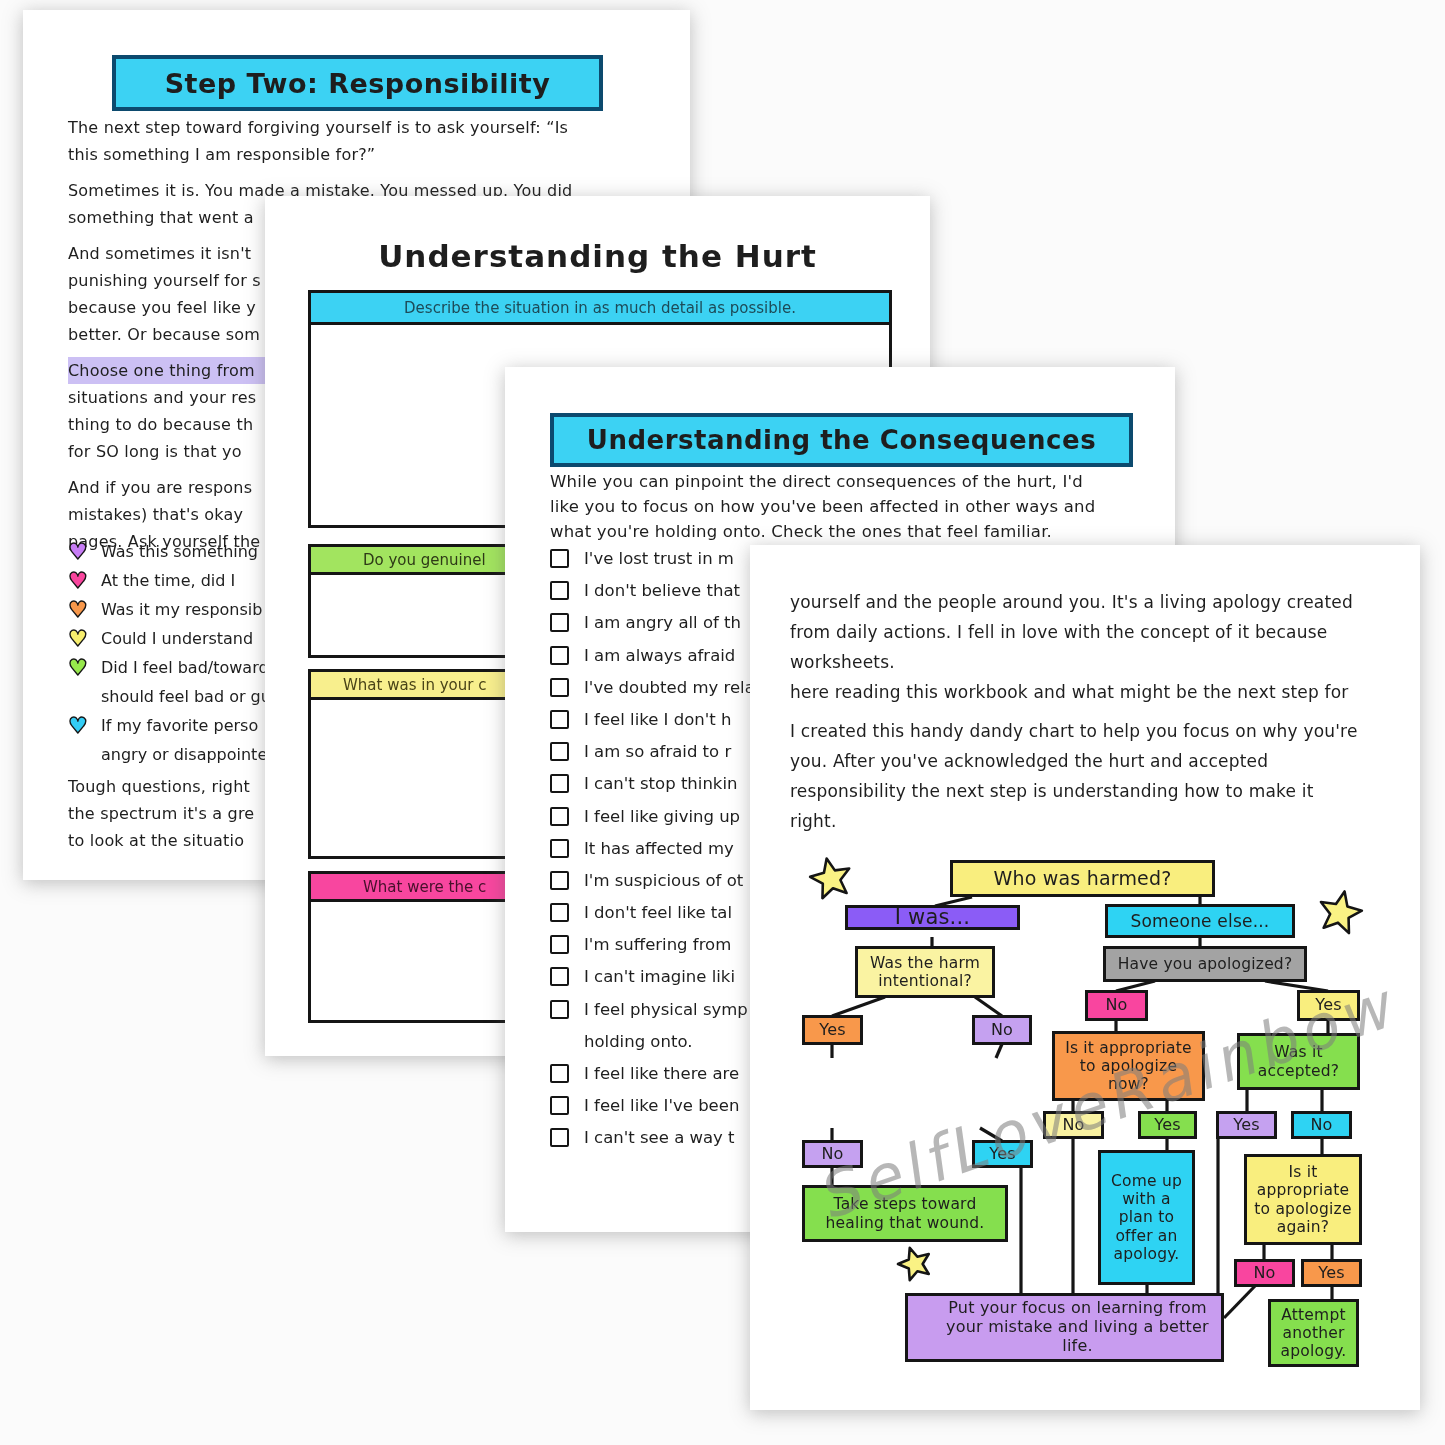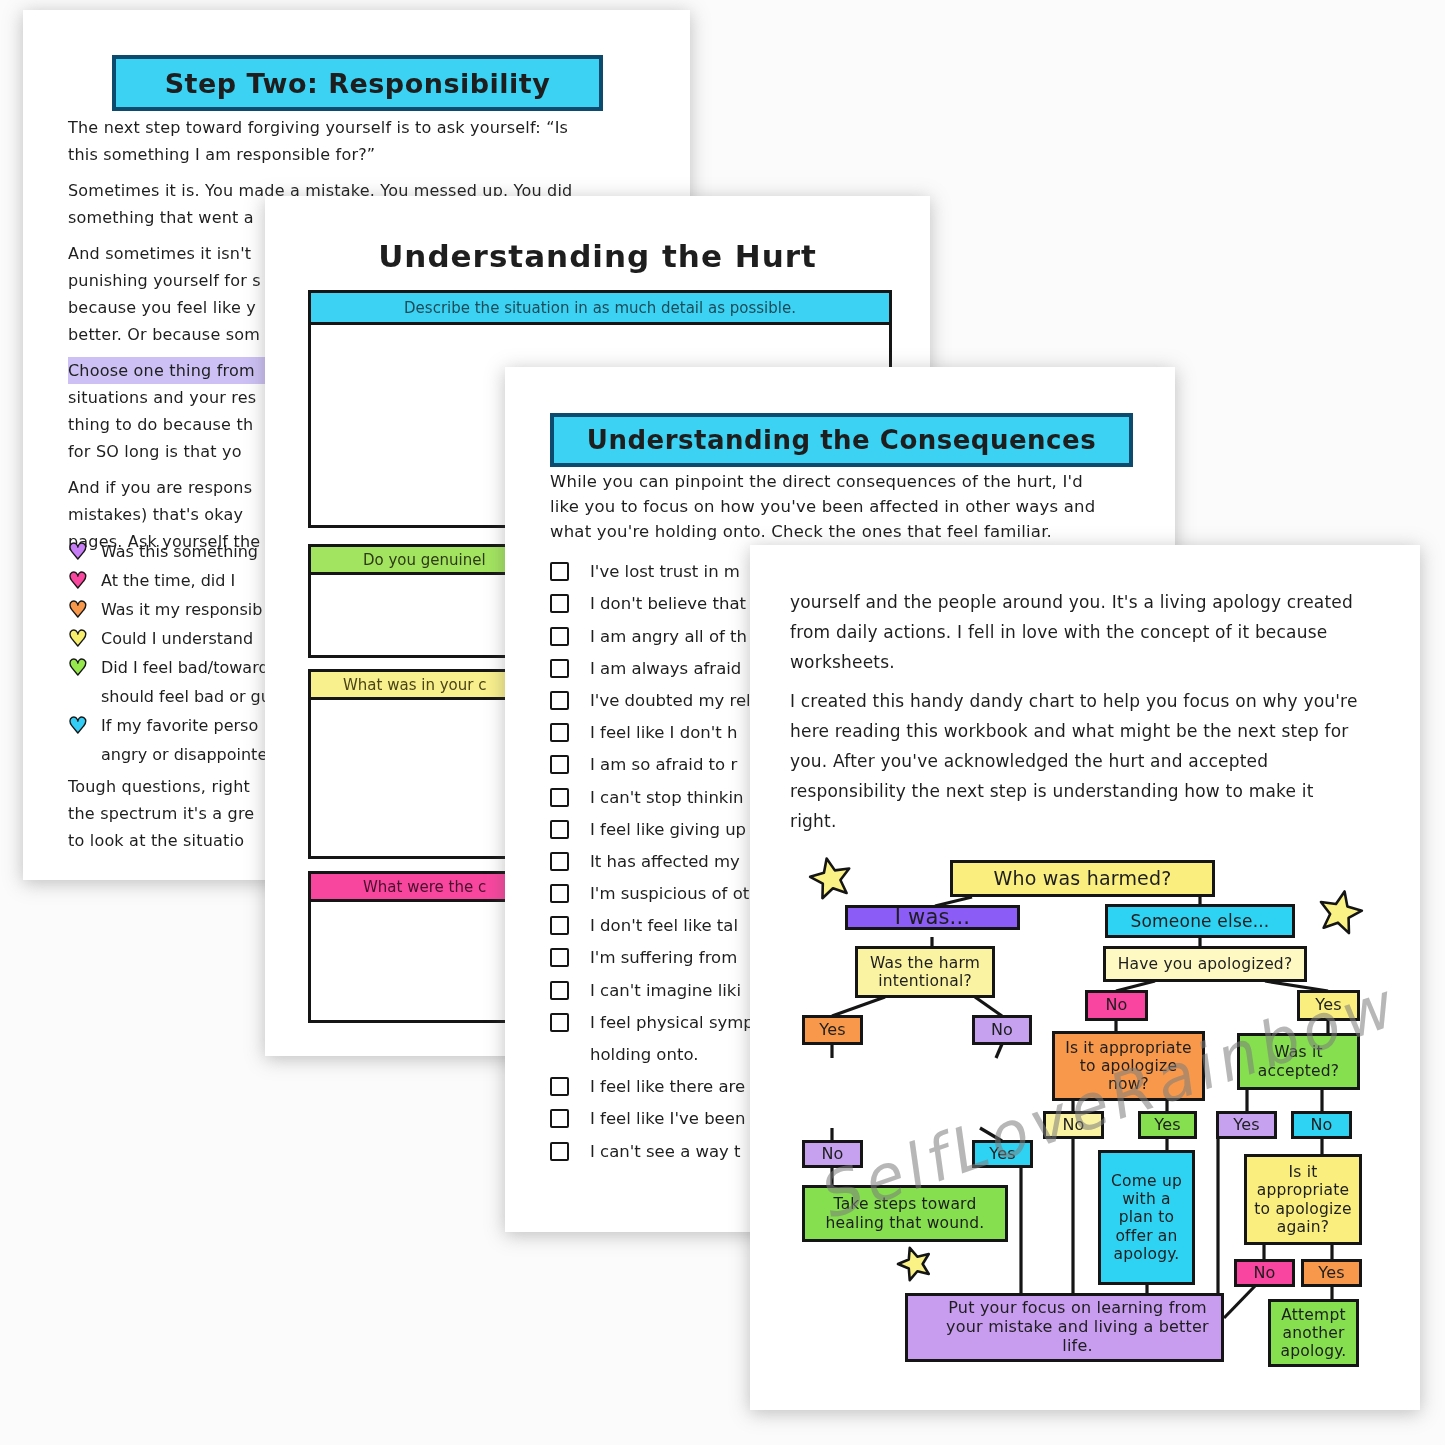--- a/index.html
+++ b/index.html
@@ -35,21 +35,21 @@
   .prompt-bar.center{justify-content:center;}
   #p2-box1{top:94px;height:232px;} #p2-box1 .prompt-bar{height:29px;background:var(--cyan);color:#1d4b58;}
   #p2-box2{top:348px;height:108px;} #p2-box2 .prompt-bar{height:25px;background:var(--green);color:#2e3a17;padding-left:52px;}
   #p2-box3{top:473px;height:184px;} #p2-box3 .prompt-bar{height:25px;background:var(--yellow);color:#4a4418;padding-left:32px;}
   #p2-box4{top:675px;height:146px;} #p2-box4 .prompt-bar{height:25px;background:var(--pink);color:#47102b;padding-left:52px;}
 
   
   .intro{position:absolute;left:45px;top:102px;}
   .intro .t-line{height:25px;line-height:25px;font-size:16.5px;}
   .checklist{position:absolute;left:45px;top:182px;}
-  .c-row{display:flex;align-items:flex-end;height:32.2px;font-size:16.5px;white-space:nowrap;gap:6px;}
+  .c-row{display:flex;align-items:flex-start;height:32.2px;font-size:16.5px;white-space:nowrap;}
   .c-row .cbox{width:15px;height:15px;border:2.6px solid #151515;border-radius:2px;margin-right:15px;flex:none;background:#fff;}
   .c-row.wrap .cbox{visibility:hidden;}
 
   
   .p4-text{position:absolute;left:40px;top:42px;}
   .p4-text .t-line{height:30px;line-height:30px;font-size:17px;}
   .flow-svg{position:absolute;left:0;top:0;z-index:1;}
   .flow-node{position:absolute;z-index:2;border:3px solid #151515;display:flex;align-items:center;justify-content:center;
     text-align:center;line-height:1.18;box-sizing:border-box;padding:1px 2px;letter-spacing:.2px;}
   .watermark{position:absolute;z-index:3;left:60px;top:518px;width:604px;height:86px;transform:rotate(-19deg);
@@ -231,22 +231,22 @@
         </div>
       </div>
   </div>
 
   <div class="page" id="page4">
     <div class="p4-text">
 
     <div class="t-line"><span>yourself and the people around you. It's a living apology created</span></div>
         <div class="t-line"><span>from daily actions. I fell in love with the concept of it because</span></div>
         <div class="t-line"><span>worksheets.</span></div>
+        <div class="t-line"><span>here reading this workbook and what might be the next step for</span></div>
         <div class="t-line gap"><span>I created this handy dandy chart to help you focus on why you're</span></div>
-        <div class="t-line"><span>here reading this workbook and what might be the next step for</span></div>
         <div class="t-line"><span>you. After you've acknowledged the hurt and accepted</span></div>
         <div class="t-line"><span>responsibility the next step is understanding how to make it</span></div>
         <div class="t-line"><span>right.</span></div>
       </div>
 
     <svg class="flow-svg" width="670" height="865">
       <g stroke="#151515" stroke-width="3.2" fill="none">
         <line x1="222" y1="352" x2="185" y2="361"></line>
         <line x1="450" y1="352" x2="450" y2="360"></line>
         <line x1="182" y1="392" x2="182" y2="402"></line>
@@ -282,21 +282,21 @@
         <polygon points="0,-1 0.265,-0.364 0.951,-0.309 0.428,0.139 0.588,0.809 0,0.45 -0.588,0.809 -0.428,0.139 -0.951,-0.309 -0.265,-0.364" transform="translate(590,368) rotate(12) scale(22)" vector-effect="non-scaling-stroke"></polygon>
         <polygon points="0,-1 0.265,-0.364 0.951,-0.309 0.428,0.139 0.588,0.809 0,0.45 -0.588,0.809 -0.428,0.139 -0.951,-0.309 -0.265,-0.364" transform="translate(165,719) rotate(-18) scale(17)" vector-effect="non-scaling-stroke"></polygon>
       </g>
     </svg>
 
     <div style="position:absolute;left:0;top:0;width:670px;height:865px;border-radius:24px;">
         <div class="flow-node" style="left: 200px; top: 315px; width: 265px; height: 37px; background: rgb(249, 238, 126); font-size: 19px;">Who was harmed?</div>
         <div class="flow-node" style="left: 95px; top: 360px; width: 175px; height: 25px; background: #8b5cf6; font-size: 21px;">I was...</div>
         <div class="flow-node" style="left: 355px; top: 359px; width: 190px; height: 34px; background: rgb(46, 211, 243); font-size: 17px;">Someone else...</div>
         <div class="flow-node" style="left: 105px; top: 401px; width: 140px; height: 52px; background: rgb(250, 243, 162); font-size: 15.5px;">Was the harm intentional?</div>
-        <div class="flow-node" style="left: 353px; top: 401px; width: 204px; height: 36px; background: #fef9c3; font-size: 15.5px;">Have you apologized?</div>
+        <div class="flow-node" style="left: 353px; top: 401px; width: 204px; height: 36px; background: #a3a3a3; font-size: 15.5px;">Have you apologized?</div>
         <div class="flow-node" style="left: 335px; top: 445px; width: 63px; height: 31px; background: rgb(249, 69, 159); font-size: 16px;">No</div>
         <div class="flow-node" style="left: 547px; top: 445px; width: 63px; height: 31px; background: rgb(249, 238, 126); font-size: 16px;">Yes</div>
         <div class="flow-node" style="left: 52px; top: 470px; width: 61px; height: 30px; background: rgb(248, 152, 75); font-size: 16px;">Yes</div>
         <div class="flow-node" style="left: 222px; top: 470px; width: 60px; height: 30px; background: rgb(197, 161, 240); font-size: 16px;">No</div>
         <div class="flow-node" style="left: 302px; top: 486px; width: 153px; height: 70px; background: rgb(248, 152, 75); font-size: 15.5px;">Is it appropriate to apologize now?</div>
         <div class="flow-node" style="left: 487px; top: 488px; width: 123px; height: 57px; background: rgb(133, 223, 78); font-size: 15.5px;">Was it accepted?</div>
         <div class="flow-node" style="left: 293px; top: 566px; width: 61px; height: 28px; background: rgb(250, 243, 162); font-size: 16px;">No</div>
         <div class="flow-node" style="left: 388px; top: 566px; width: 59px; height: 28px; background: rgb(133, 223, 78); font-size: 16px;">Yes</div>
         <div class="flow-node" style="left: 466px; top: 566px; width: 61px; height: 28px; background: rgb(197, 161, 240); font-size: 16px;">Yes</div>
         <div class="flow-node" style="left: 541px; top: 566px; width: 61px; height: 28px; background: rgb(46, 211, 243); font-size: 16px;">No</div>

